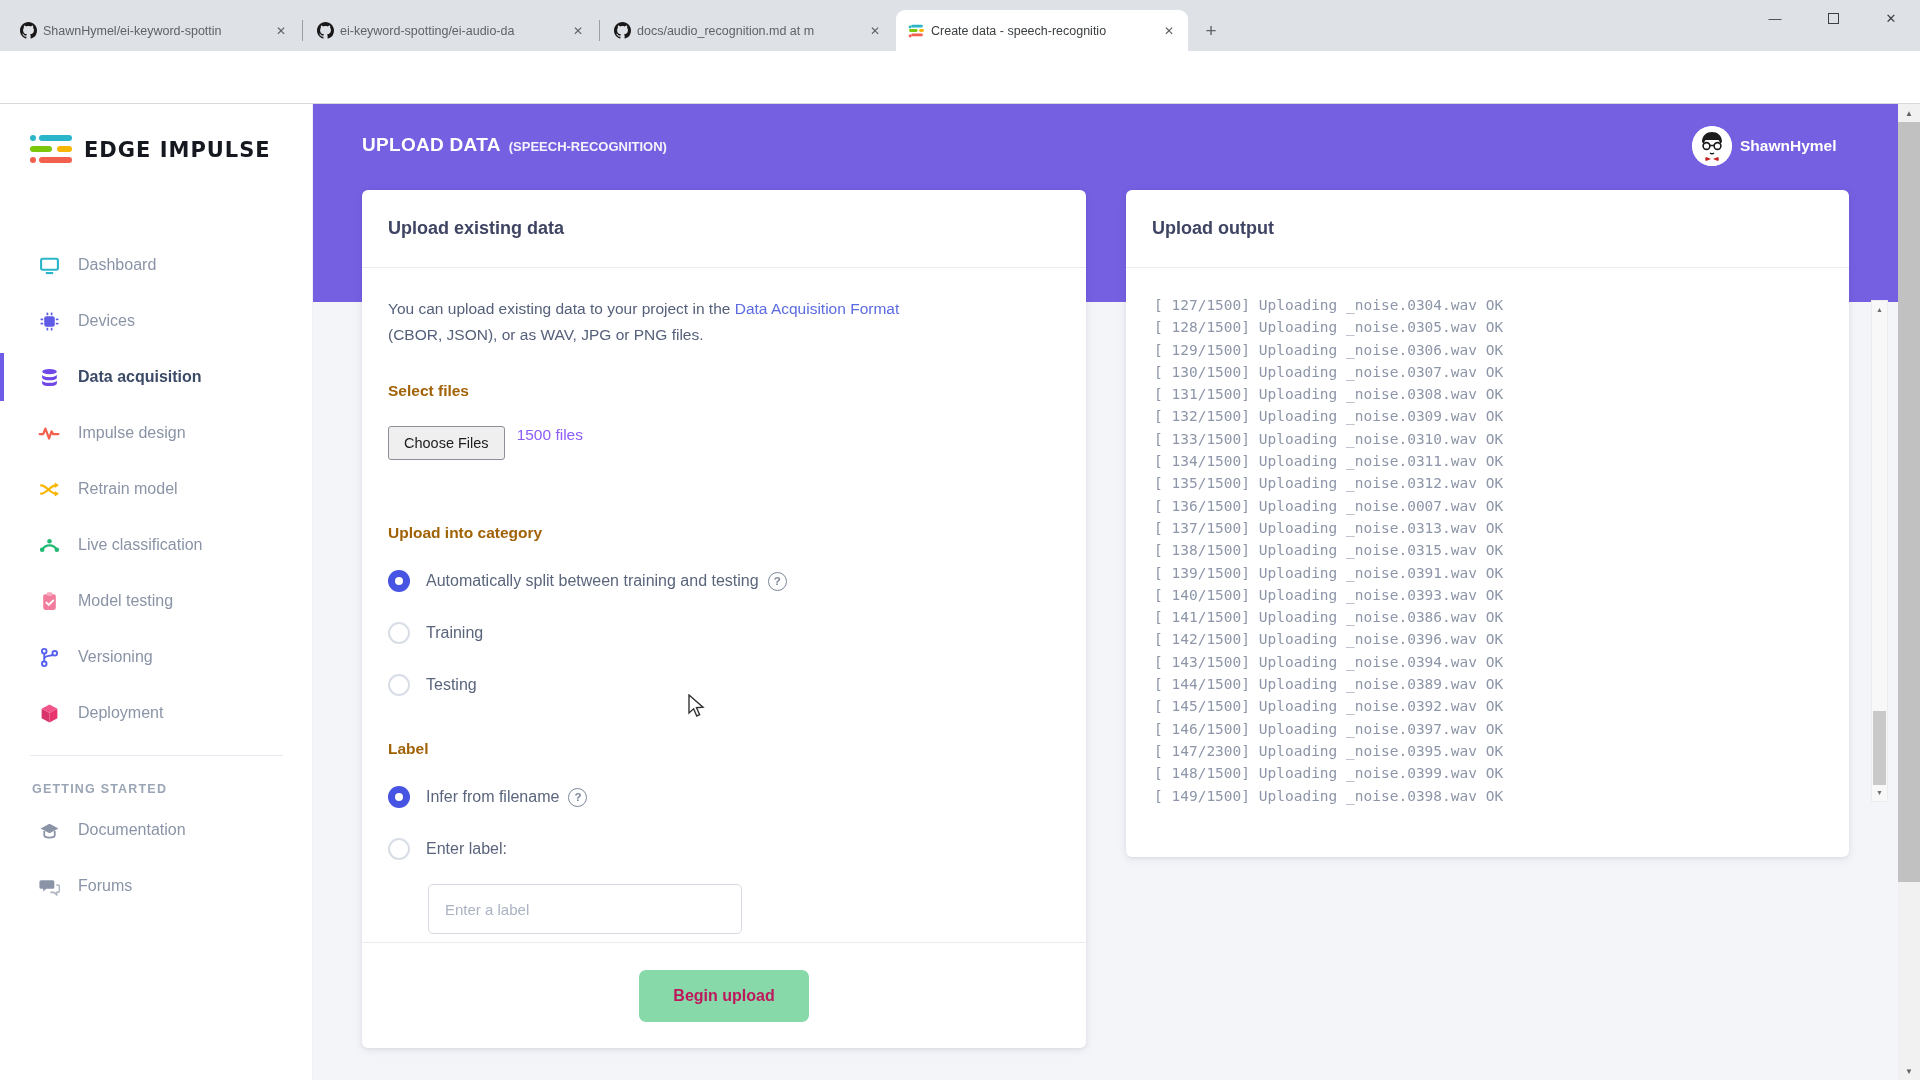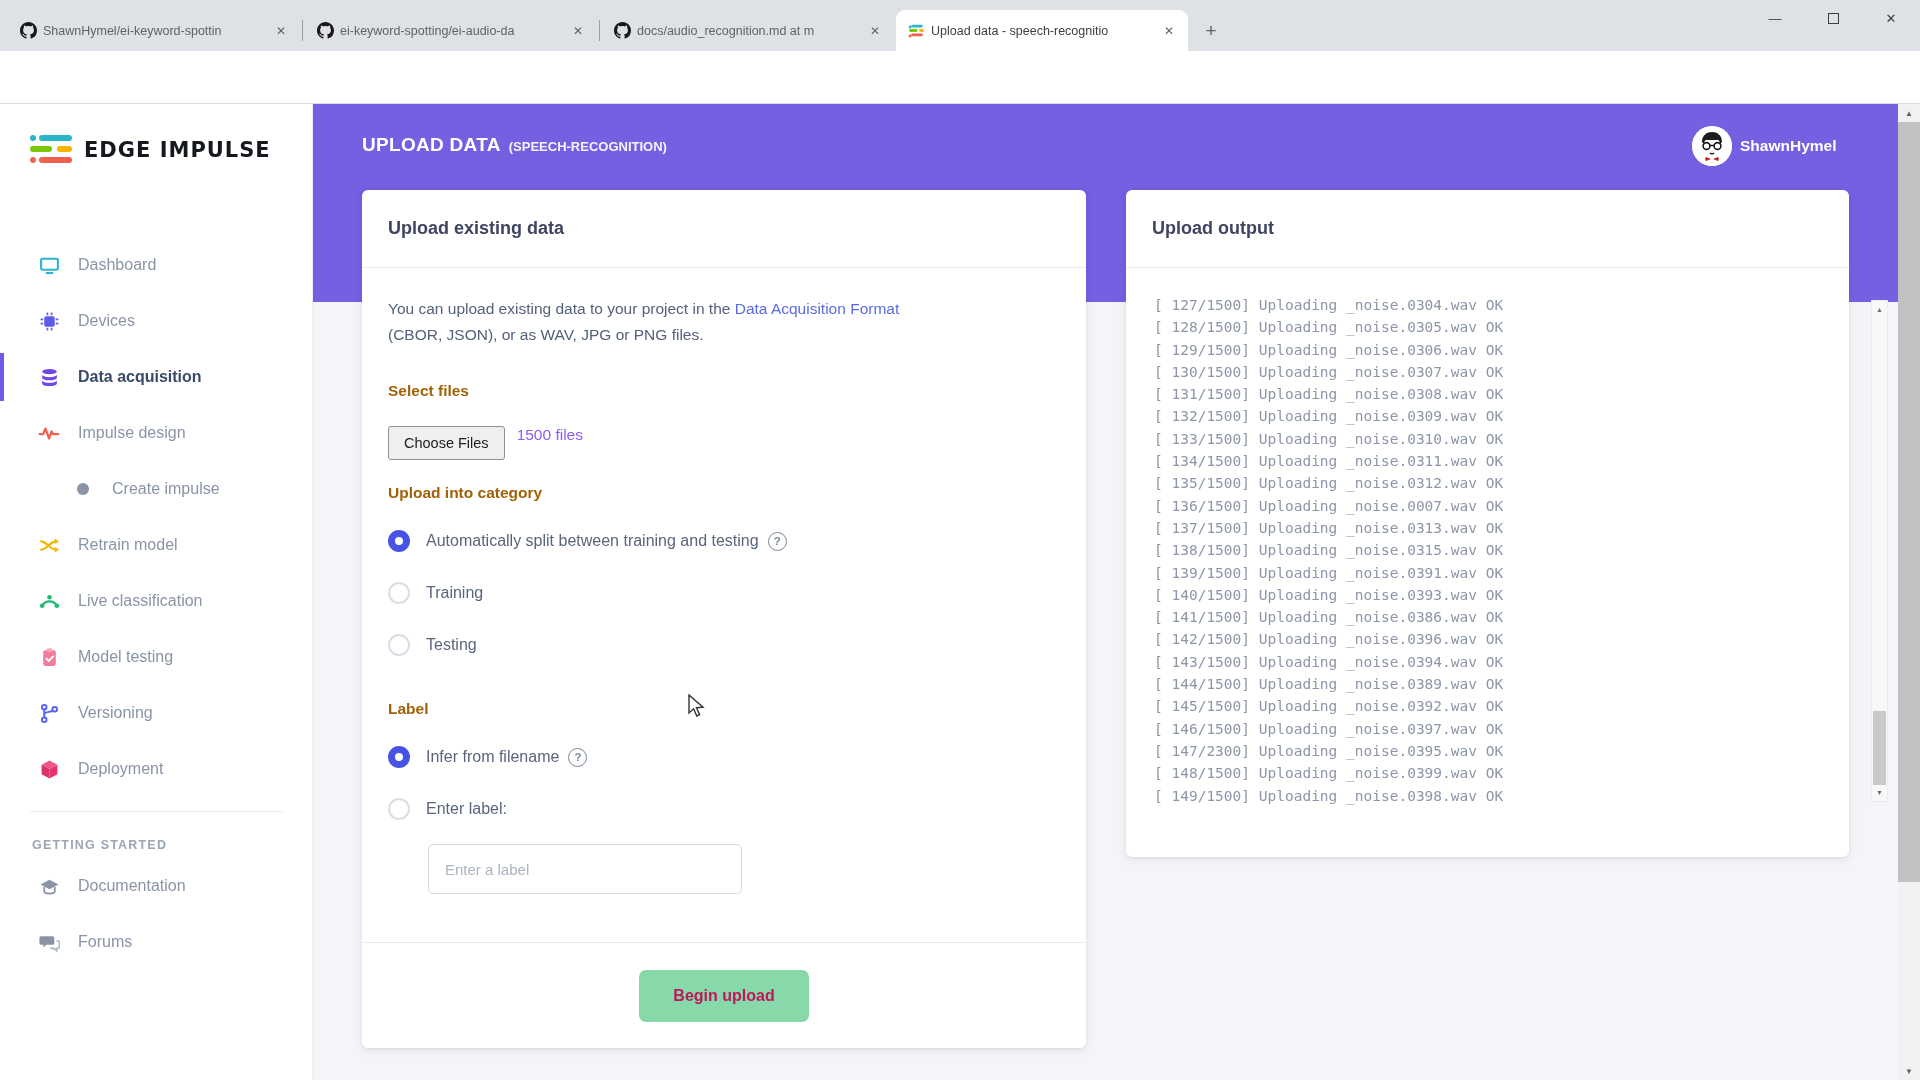--- a/index.html
+++ b/index.html
@@ -136,21 +136,21 @@
     </div>
     <div class="tab active" style="left:896px">
       <svg class="favicon" viewBox="0 0 16 16">
         <rect x="3" y="2.5" width="11" height="2.6" rx="1.3" fill="#2bb5c8"></rect>
           <circle cx="2" cy="4.6" r="1.4" fill="#2bb5c8"></circle>
         <rect x="1" y="6.7" width="8" height="2.6" rx="1.3" fill="#7ac70c"></rect>
           <rect x="10.5" y="6.7" width="4.5" height="2.6" rx="1.3" fill="#f7b500"></rect>
         <rect x="3" y="10.9" width="11" height="2.6" rx="1.3" fill="#f25f4c"></rect>
           <circle cx="2" cy="13.2" r="1.4" fill="#f25f4c"></circle>
       </svg>
-      <span class="title">Upload data - speech-recognitio</span>
+      <span class="title">Create data - speech-recognitio</span>
       <span class="tab-close">✕</span>
     </div>
     <div class="newtab-btn">+</div>
     <div class="wincontrols">
       <div class="winbtn">—</div>
       <div class="winbtn">
           <span class="box"></span>
         </div>
       <div class="winbtn">✕</div>
     </div>
@@ -243,28 +243,20 @@
         <span class="label">Data acquisition</span>
       </div>
       <div class="nav-item">
         <span class="icon">
             <svg width="22" height="22" viewBox="0 0 20 20">
               <path d="M1.5 11h3.2l2-5 3.4 9 2.2-6.5 1.5 2.5h4.7" fill="none" stroke="#f25f4c" stroke-width="2" stroke-linecap="round" stroke-linejoin="round"></path>
             </svg>
           </span>
         <span class="label">Impulse design</span>
       </div>
-      <div class="nav-item sub">
-        <span class="icon">
-            <svg width="14" height="14" viewBox="0 0 14 14">
-              <circle cx="7" cy="7" r="6" fill="#8a94a6"></circle>
-            </svg>
-          </span>
-        <span class="label">Create impulse</span>
-      </div>
       <div class="nav-item">
         <span class="icon">
             <svg width="21" height="21" viewBox="0 0 20 20">
               <g stroke="#f7b500" stroke-width="2.1" fill="none" stroke-linecap="round">
                 <path d="M2 6c5 0 9 8 14 8"></path>
                 <path d="M2 14c5 0 9-8 14-8"></path>
               </g>
               <path d="M15 3.4 19 6l-4 2.6z" fill="#f7b500"></path>
               <path d="M15 11.4 19 14l-4 2.6z" fill="#f7b500"></path>
             </svg>
@@ -364,21 +356,21 @@
     </div>
     <div class="upload-body">
       <p class="intro"><span>You can upload existing data to your project in the </span><a href="#">Data Acquisition Format</a><br><span>(CBOR, JSON), or as WAV, JPG or PNG files.</span></p>
 
       <div class="field-label">Select files</div>
       <div class="file-row">
         <button class="choose-btn">Choose Files</button>
         <span class="file-count">1500 files</span>
       </div>
 
-      <div class="field-label" style="margin-top:24px">Upload into category</div>
+      <div class="field-label" style="margin-top:64px">Upload into category</div>
       <div class="radio-row">
         <span class="radio checked"></span>
         <span class="radio-label">Automatically split between training and testing</span>
         <span class="help">?</span>
       </div>
       <div class="radio-row">
         <span class="radio"></span>
         <span class="radio-label">Training</span>
       </div>
       <div class="radio-row">

